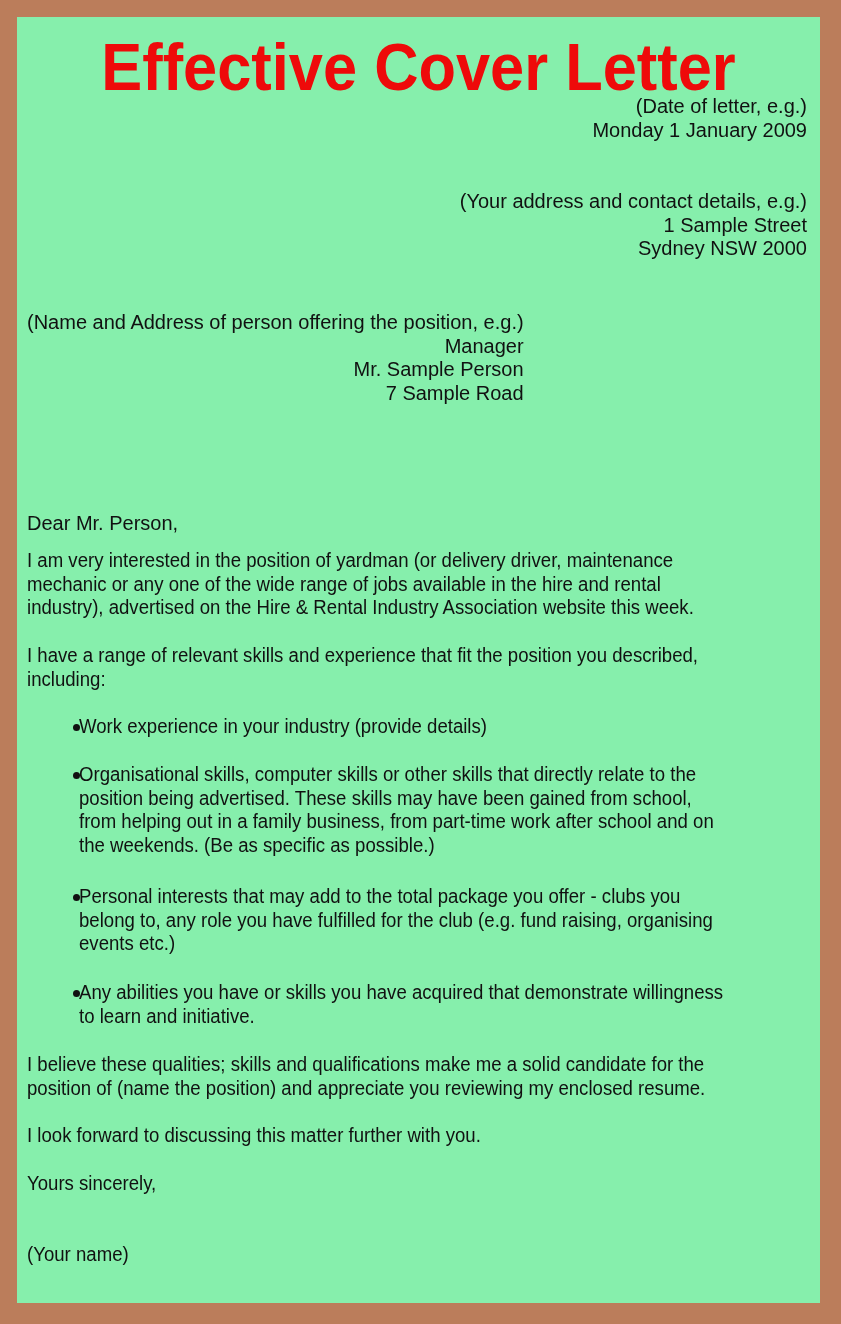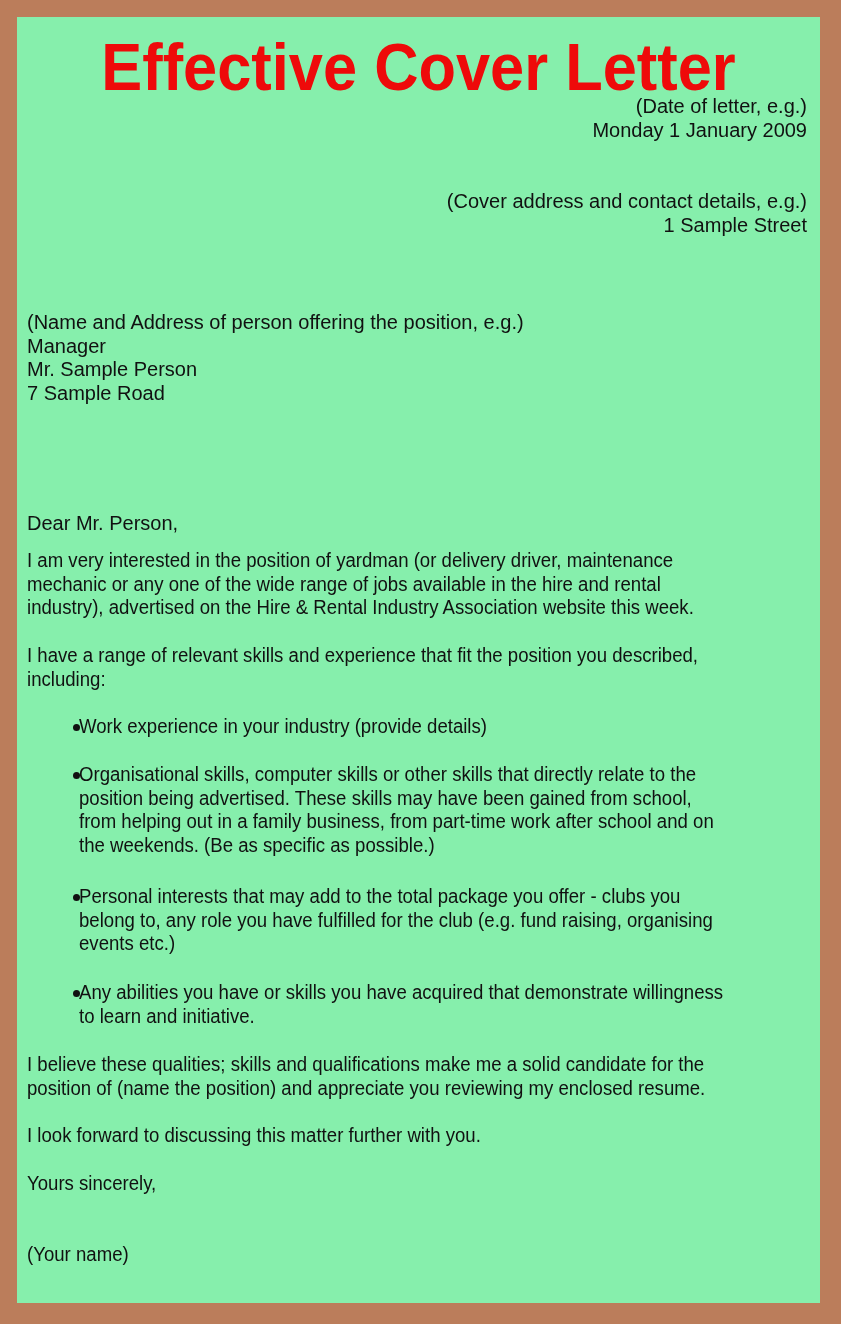--- a/index.html
+++ b/index.html
@@ -44,20 +44,21 @@
       white-space: nowrap;
     }
     .right-block {
       position: absolute;
       right: 13px;
       text-align: right;
     }
     .left-block {
       position: absolute;
       left: 10px;
+      text-align: right;
     }
     .line { display: block; }
     .para {
       position: absolute;
       left: 10px;
       width: 790px;
       font-size: 20px;
       line-height: 23.6px;
       transform: scaleX(0.93);
       transform-origin: 0 0;
@@ -101,22 +102,23 @@
 <div class="page">
 
   <div class="title">Effective Cover Letter</div>
 
   <div class="right-block txt" style="top: 78px; margin-left: 32px;">
     <span class="line">(Date of letter, e.g.)</span>
     <span class="line">Monday 1 January 2009</span>
   </div>
 
   <div class="right-block txt" style="top: 173px;">
-    <span class="line">(Cover address and contact details, e.g.)</span>
+    <span class="line">(Your address and contact details, e.g.)</span>
     <span class="line">1 Sample Street</span>
+    <span class="line">Sydney NSW 2000</span>
   </div>
 
   <div class="left-block txt" style="top: 294px;">
     <span class="line">(Name and Address of person offering the position, e.g.)</span>
     <span class="line">Manager</span>
     <span class="line">Mr. Sample Person</span>
     <span class="line">7 Sample Road</span>
   </div>
 
   <div class="left-block txt" style="top: 485px; margin-top: 10px;">Dear Mr. Person,</div>

